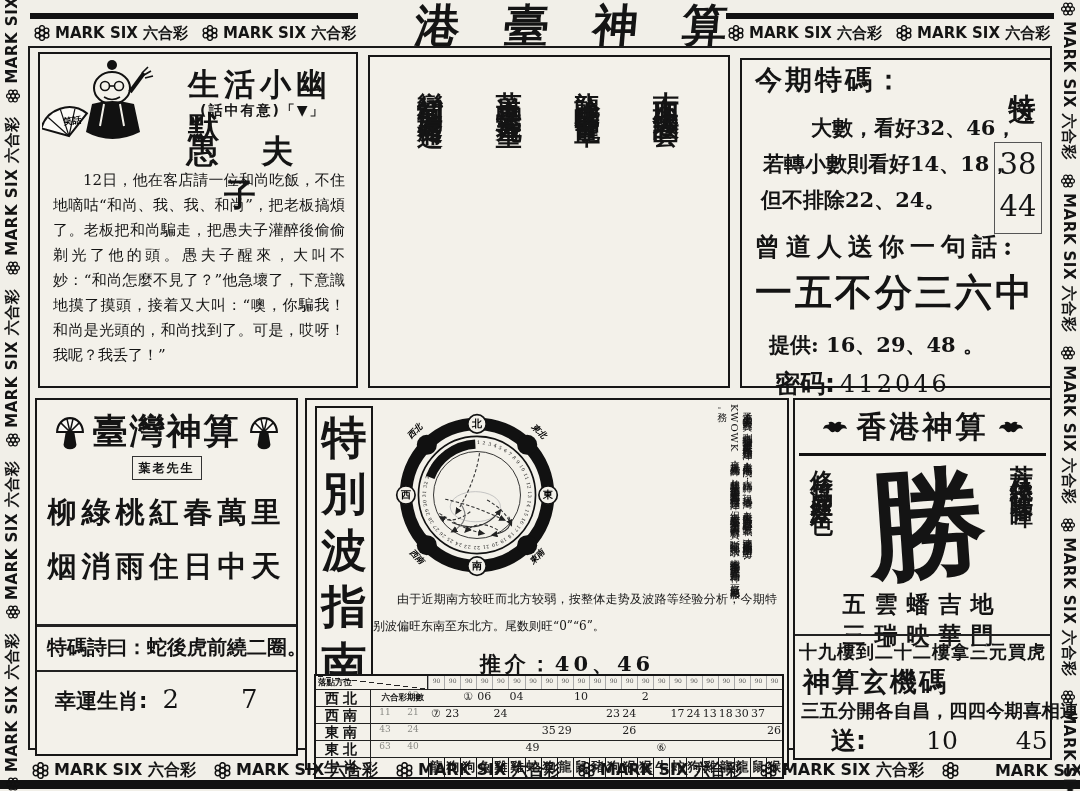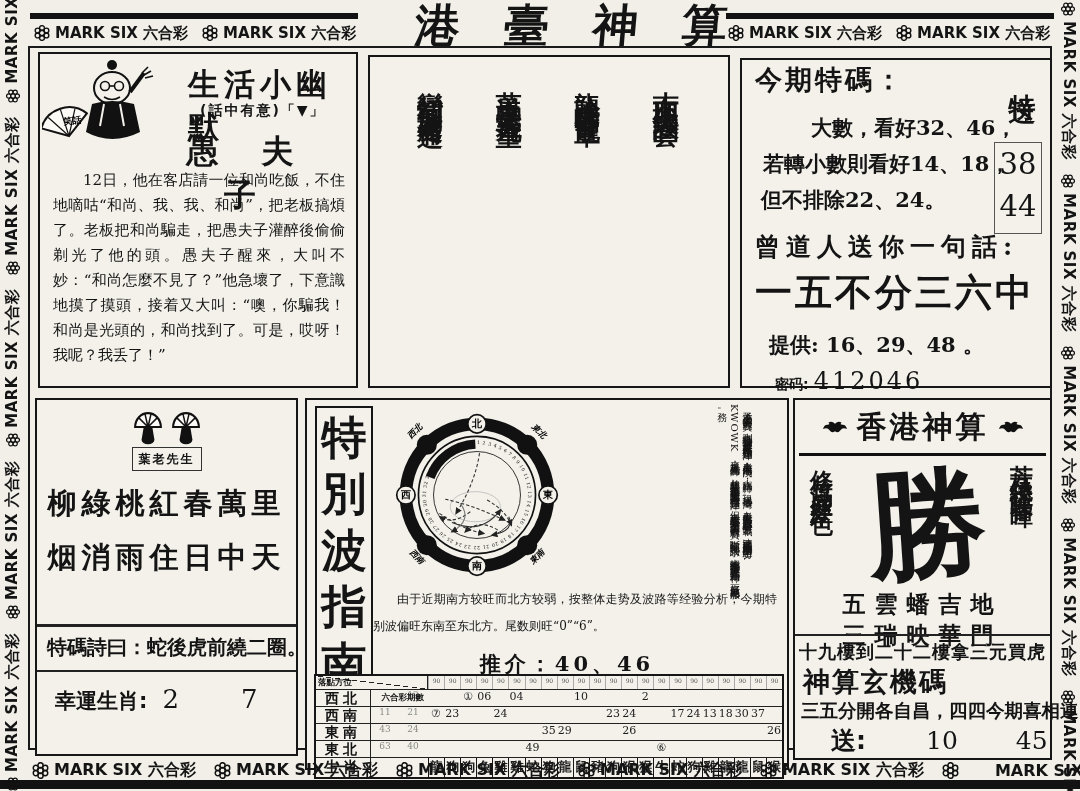--- a/index.html
+++ b/index.html
@@ -330,33 +330,34 @@
         <div class="sc-line" style="text-indent:56px;white-space:nowrap;">大數，看好32、46，</div>
         <div class="sc-line" style="text-indent:8px;white-space:nowrap;">若轉小數則看好14、18，</div>
         <div class="sc-line" style="text-indent:6px;white-space:nowrap;">但不排除22、24。</div>
       </div>
     </div>
     <div style="padding:0 13px;">
       <div class="kai sc-quote-label" style="margin-top:12px;">曾道人送你一句話:</div>
       <div class="hei sc-quote" style="margin-top:5px;">一五不分三六中</div>
       <div class="kai" style="margin-top:13px;font-size:21px;font-weight:bold;text-indent:14px;">提供: 16、29、48 。</div>
       <div style="margin-top:8px;text-indent:20px;">
-        <span class="hei" style="font-size:14px;">密码:</span>
+        <span class="hei" style="font-size:25px;">密码:</span>
         <span class="kai" style="font-size:24px;letter-spacing:3px;">412046</span>
       </div>
     </div>
   </div>
 
   <div class="box" style="left:35px;top:398px;width:263px;height:358px;">
     <div style="display:flex;justify-content:center;align-items:center;gap:8px;margin-top:8px;">
       <svg width="30" height="38" viewBox="0 0 28 34">
         <path d="M2 17 A12 13 0 0 1 26 17 Z" fill="#fbfaf6" stroke="#111" stroke-width="2"></path>
         <path d="M14 17 L5 8 M14 17 L11 4 M14 17 L17 4 M14 17 L23 8" stroke="#111" stroke-width="1.4"></path>
         <path d="M10 17 L18 17 L20 29 A6 4 0 0 1 8 29 Z" fill="#111"></path>
       </svg>
+      <span class="hei tw-title">臺灣神算</span>
       <svg width="30" height="38" viewBox="0 0 28 34">
         <path d="M2 17 A12 13 0 0 1 26 17 Z" fill="#fbfaf6" stroke="#111" stroke-width="2"></path>
         <path d="M14 17 L5 8 M14 17 L11 4 M14 17 L17 4 M14 17 L23 8" stroke="#111" stroke-width="1.4"></path>
         <path d="M10 17 L18 17 L20 29 A6 4 0 0 1 8 29 Z" fill="#111"></path>
       </svg>
     </div>
     <div style="text-align:center;margin-top:2px;">
       <span class="hei tw-master">葉老先生</span>
     </div>
     <div class="kai tw-poem" style="margin-top:16px;">柳綠桃紅春萬里</div>

